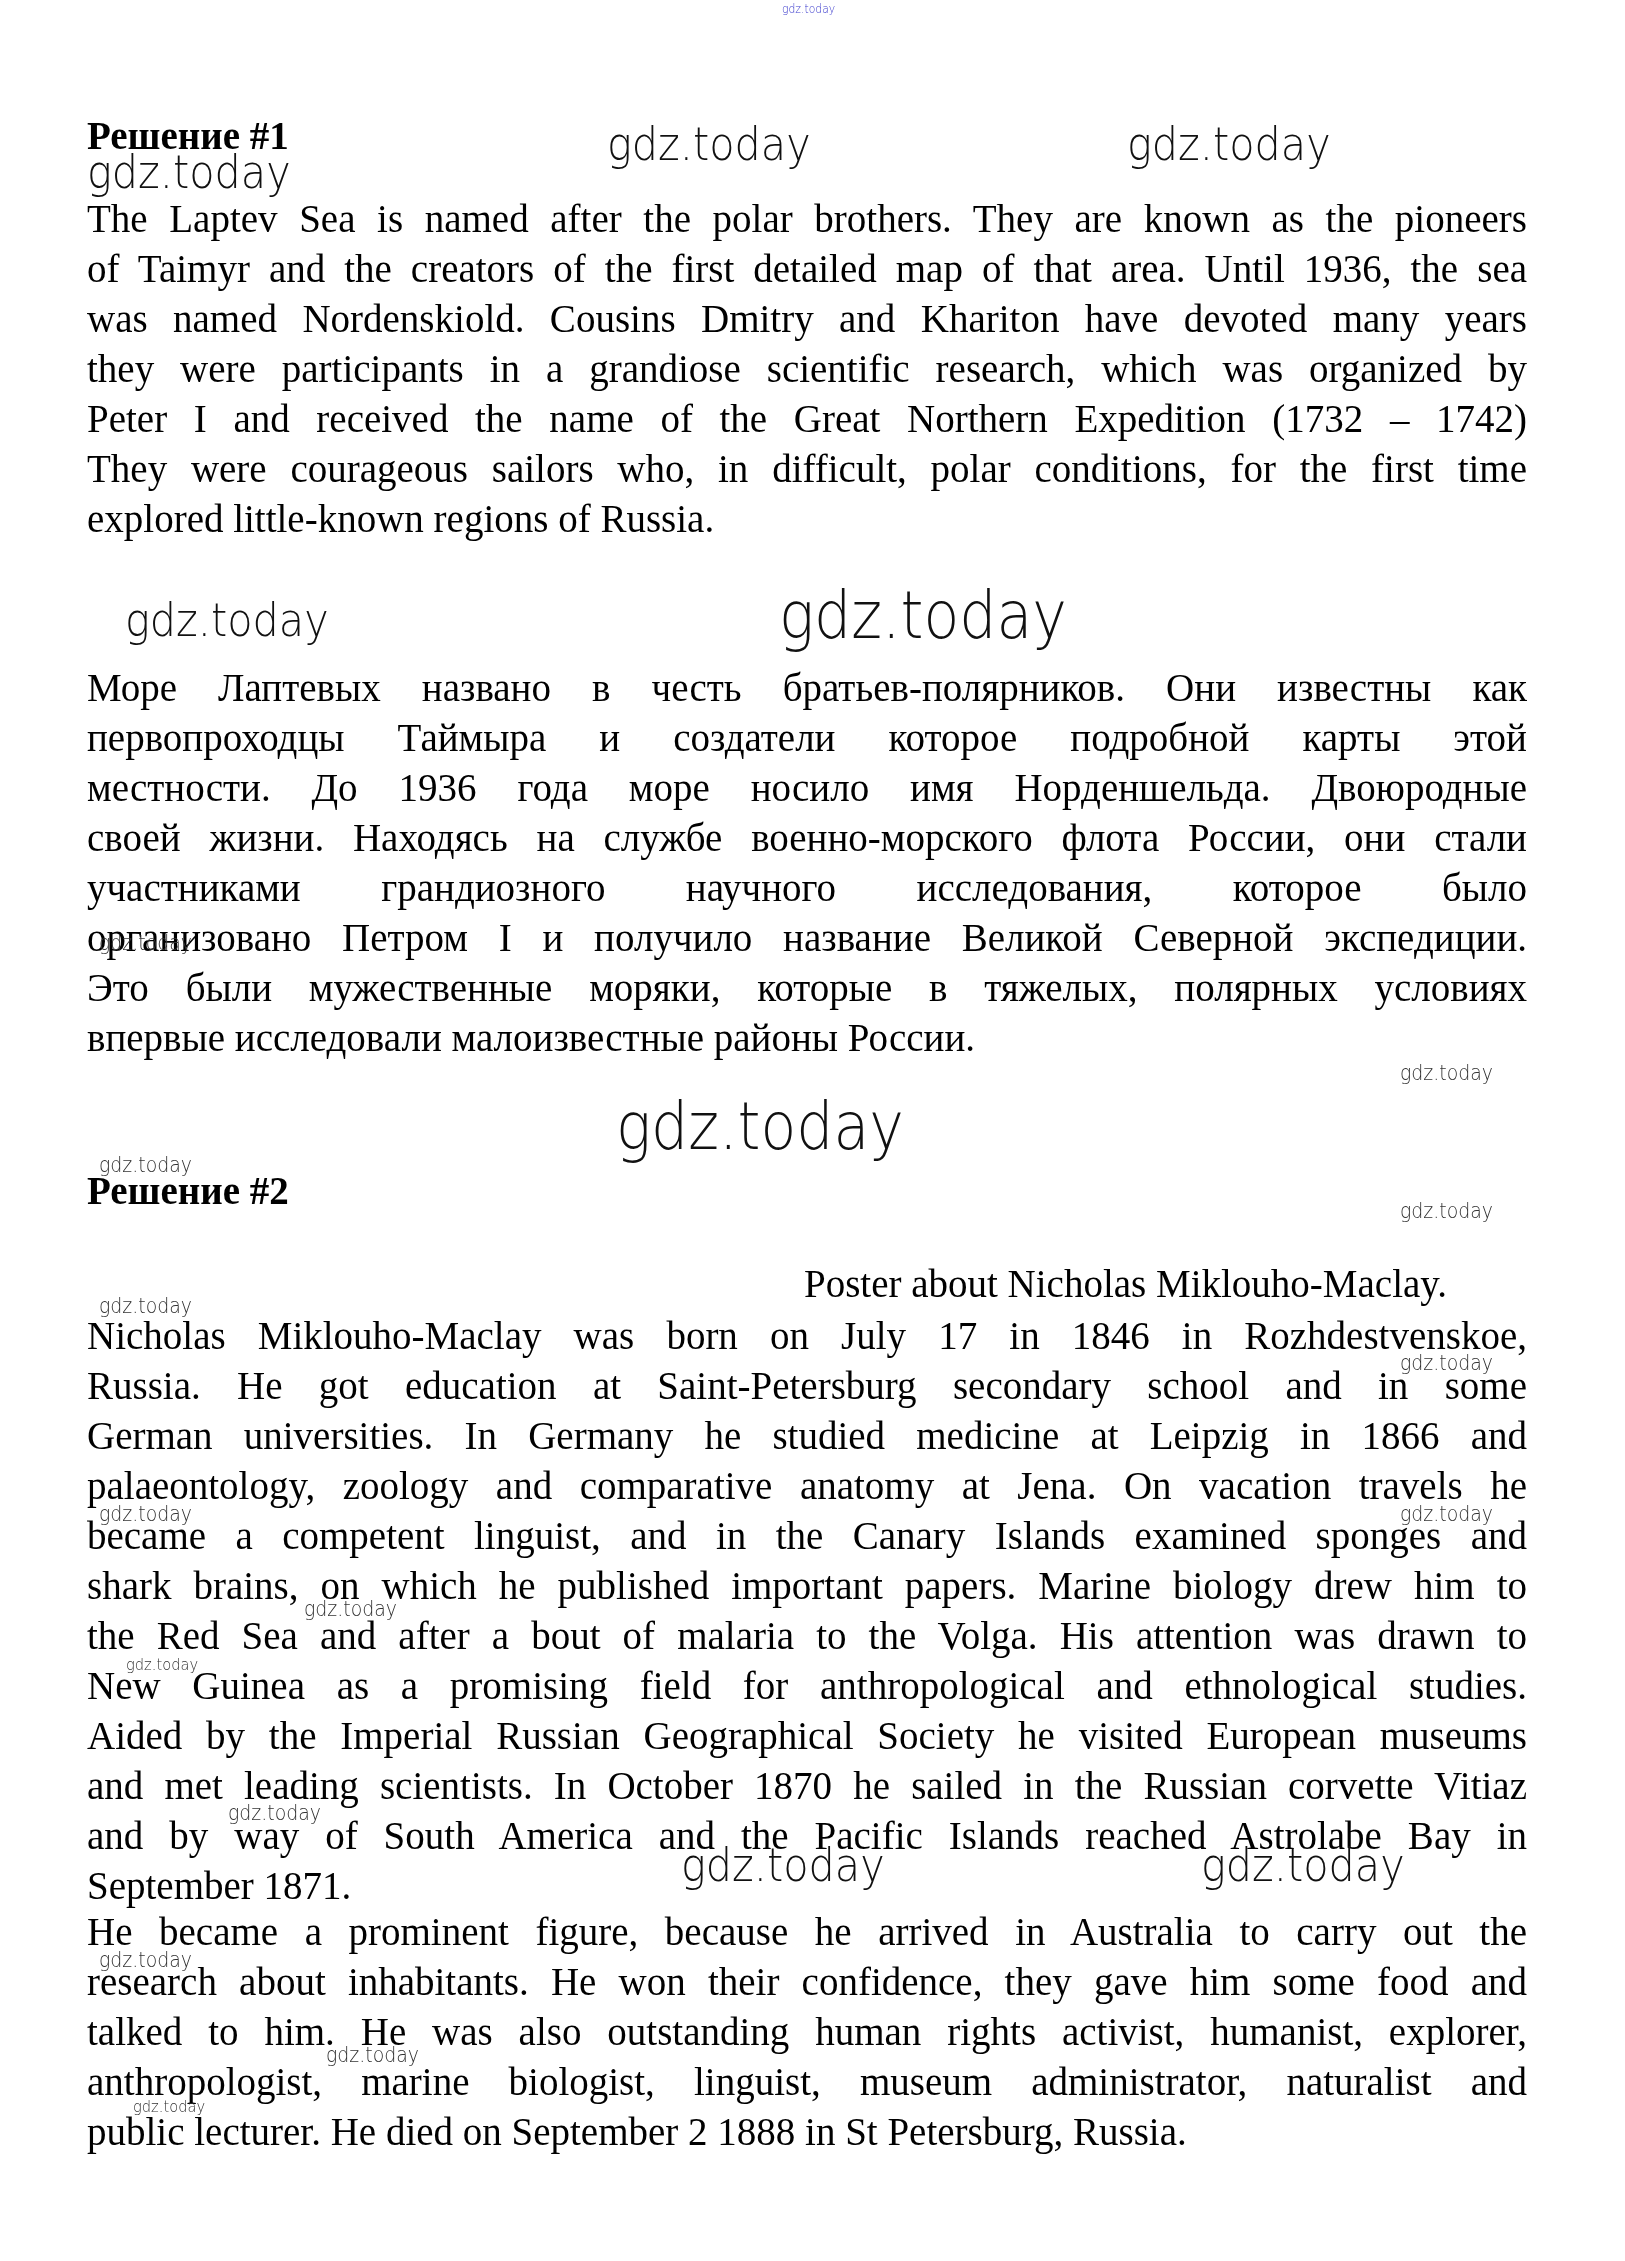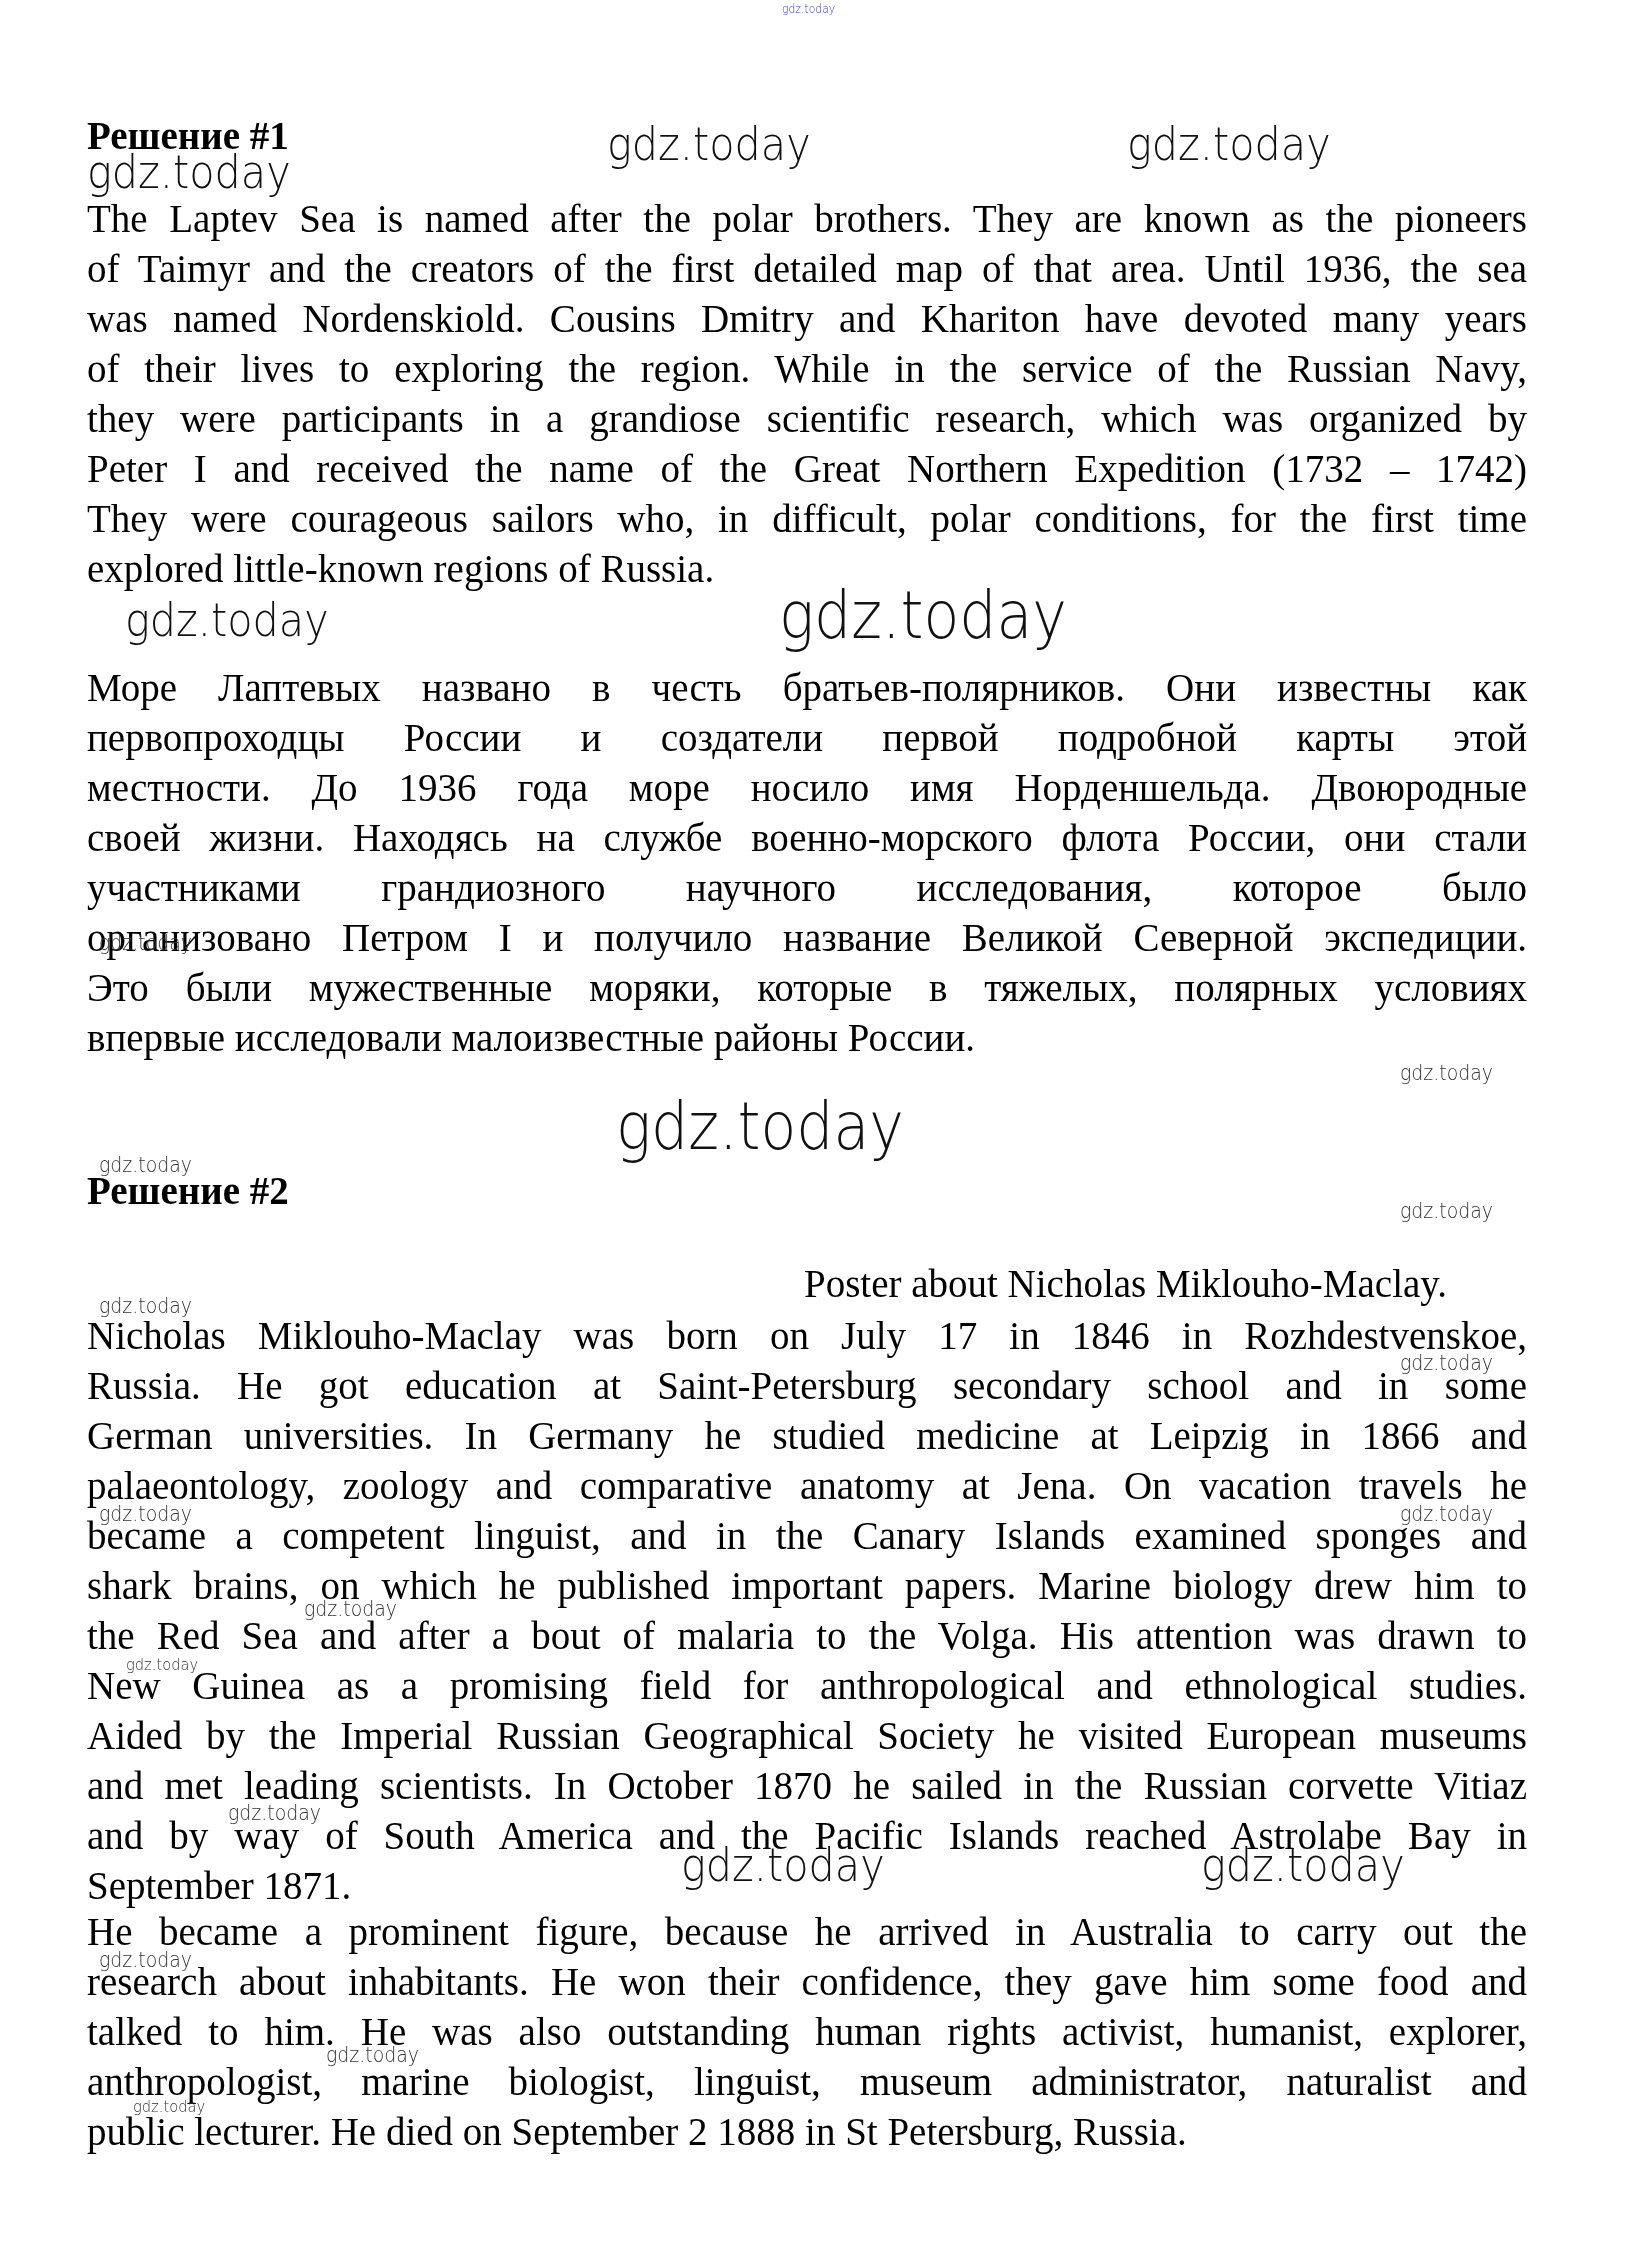--- a/index.html
+++ b/index.html
@@ -23,33 +23,32 @@
 
 <div class="heading" style="top:113px;">Решение #1</div>
 <div class="wm wm-l" style="left:87px; top:145px;">gdz.today</div>
 <div class="wm wm-l" style="left:607px; top:117px;">gdz.today</div>
 <div class="wm wm-l" style="left:1127px; top:117px;">gdz.today</div>
 
 <div class="para" style="top:194px;">
   <span class="line">The Laptev Sea is named after the polar brothers. They are known as the pioneers</span>
   <span class="line">of Taimyr and the creators of the first detailed map of that area. Until 1936, the sea</span>
   <span class="line">was named Nordenskiold. Cousins Dmitry and Khariton have devoted many years</span>
-  <span class="line">of their lives to exploring the region. While in the service of the Russian Navy,</span>
   <span class="line">they were participants in a grandiose scientific research, which was organized by</span>
   <span class="line">Peter I and received the name of the Great Northern Expedition (1732 – 1742)</span>
   <span class="line">They were courageous sailors who, in difficult, polar conditions, for the first time</span>
   <span class="line last">explored little-known regions of Russia.</span>
 </div>
 
 <div class="wm wm-l" style="left:125px; top:593px;">gdz.today</div>
 <div class="wm wm-xl" style="left:779px; top:578px;">gdz.today</div>
 
 <div class="para" style="top:642px;margin-top:21px;">
   <span class="line">Море Лаптевых названо в честь братьев-полярников. Они известны как</span>
-  <span class="line">первопроходцы России и создатели первой подробной карты этой</span>
+  <span class="line">первопроходцы Таймыра и создатели которое подробной карты этой</span>
   <span class="line">местности. До 1936 года море носило имя Норденшельда. Двоюродные</span>
   <span class="line">своей жизни. Находясь на службе военно-морского флота России, они стали</span>
   <span class="line">участниками грандиозного научного исследования, которое было</span>
   <span class="line">организовано Петром I и получило название Великой Северной экспедиции.</span>
   <span class="line">Это были мужественные моряки, которые в тяжелых, полярных условиях</span>
   <span class="line last">впервые исследовали малоизвестные районы России.</span>
 </div>
 
 <div class="wm wm-s" style="left:99px; top:931px;">gdz.today</div>
 <div class="wm wm-s" style="left:1400px; top:1061px;">gdz.today</div>

